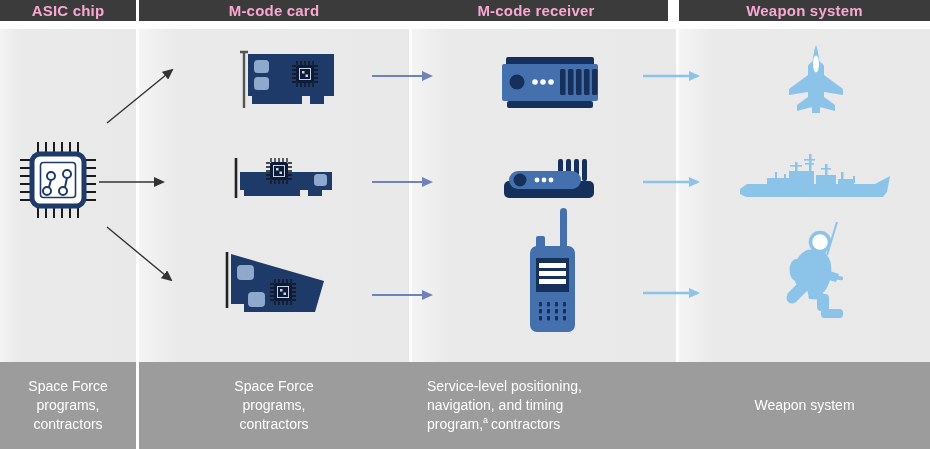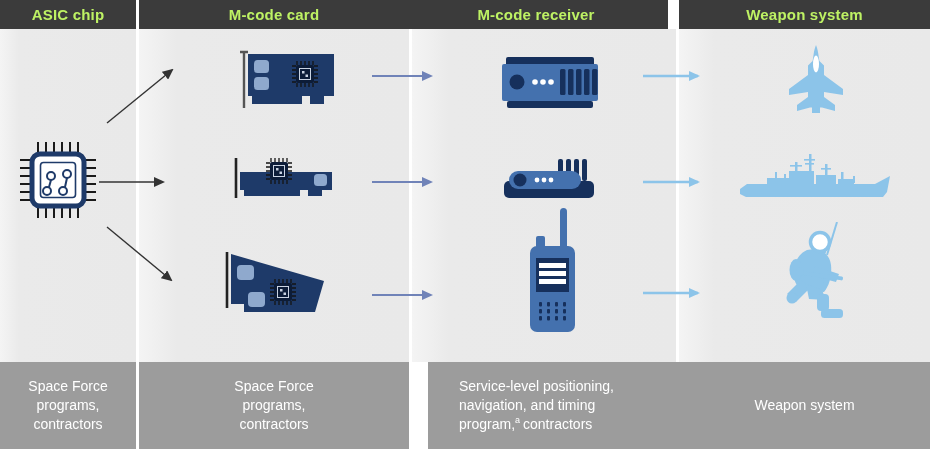--- a/index.html
+++ b/index.html
@@ -1,19 +1,19 @@
 <!DOCTYPE html>
 <html style="--header-bg: #3b3b3b; --footer-bg: #9c9c9c; --mid-bg: #ebebeb; --navy: #1e3a69; --navy-dark: #16305c; --mid-blue: #4471ae; --port-blue: #8fa9cd; --light-blue: #8cc4e9; --steel-arrow: #7083b8; --black-arrow: #333333;"><head>
 <meta charset="utf-8">
 <style>
   html,body{margin:0;padding:0;background:#fff;}
   .canvas{position:relative;width:930px;height:449px;background:#fff;
     font-family:"Liberation Sans",sans-serif;overflow:hidden;}
-  .hdr{position:absolute;top:0;height:29px;background:var(--header-bg,#3b3b3b);
-    color:#bef264;font-weight:bold;font-size:15px;display:flex;align-items:center;
+  .hdr{position:absolute;top:0;height:21px;background:var(--header-bg,#3b3b3b);
+    color:#f9a8d4;font-weight:bold;font-size:15px;display:flex;align-items:center;
     justify-content:center;letter-spacing:.2px;}
   .mid{position:absolute;top:29px;height:333px;
     background:linear-gradient(90deg,#f4f4f4 0,#eaeaea 14%,#e9e9e9 100%);}
   .ftr{position:absolute;top:362px;height:87px;background:var(--footer-bg,#9c9c9c);
     color:#fff;font-size:14px;line-height:19px;display:flex;flex-direction:column;
     justify-content:center;align-items:center;text-align:center;box-sizing:border-box;}
   .ftr.left{align-items:flex-start;text-align:left;padding-left:31px;}
   .ftr .post{margin-left:3px;}
   sup.fn{font-size:9px;line-height:0;vertical-align:super;}
   .icon{position:absolute;}
@@ -36,21 +36,21 @@
   <div class="hdr" style="left:139px;width:270px">M-code card</div>
   <div class="mid" style="left:139px;width:270px"></div>
   <div class="ftr" style="left:139px;width:270px">
     <span>Space Force</span>
     <span>programs,</span>
     <span>contractors</span>
   </div>
 
   <div class="hdr" style="left:404px;width:264px">M-code receiver</div>
   <div class="mid" style="left:412px;width:264px"></div>
-  <div class="ftr left" style="left:428px;width:306px">
+  <div class="ftr left" style="left:396px;width:306px">
     <span>Service-level positioning,</span>
     <span>navigation, and timing</span>
     <span>
       <span>program,</span><sup class="fn">a</sup><span class="post">contractors</span>
     </span>
   </div>
 
   <div class="hdr" style="left:679px;width:251px">Weapon system</div>
   <div class="mid" style="left:679px;width:251px"></div>
   <div class="ftr" style="left:679px;width:251px">

